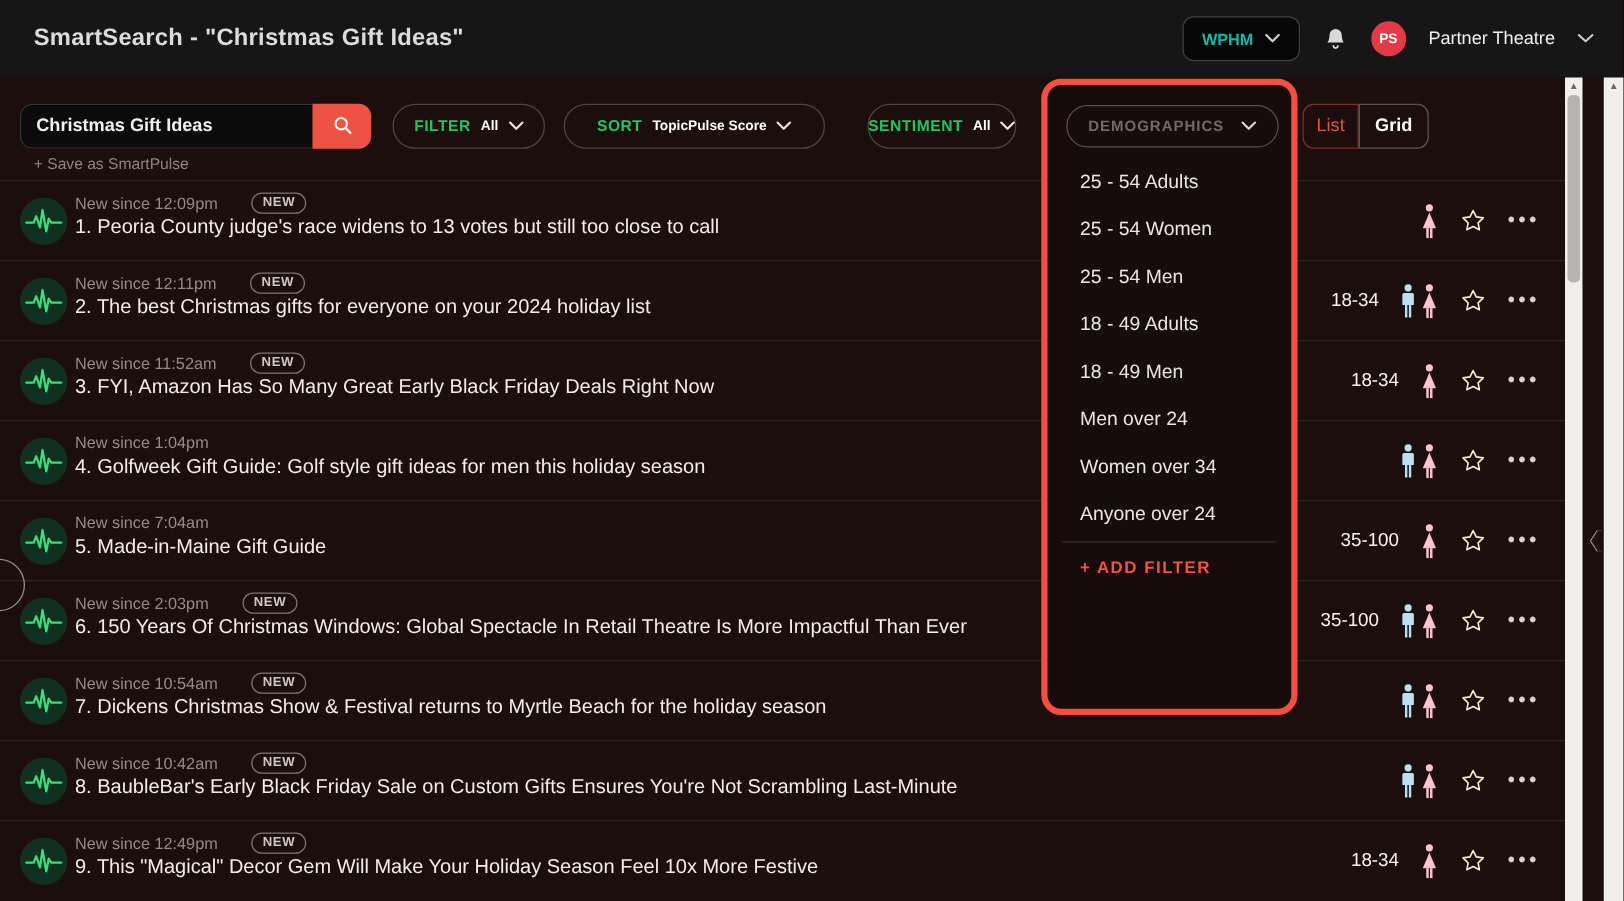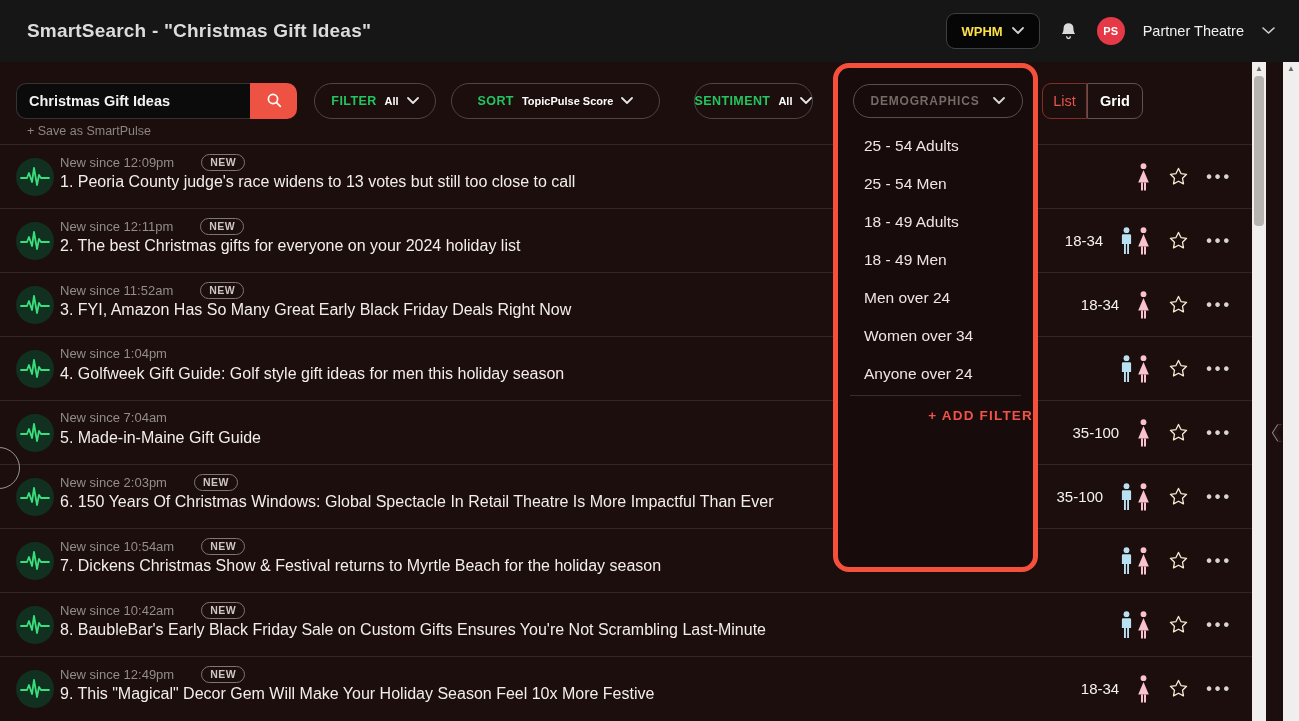--- a/index.html
+++ b/index.html
@@ -4,21 +4,21 @@
 <style>
   * { margin:0; padding:0; box-sizing:border-box; }
   html,body { background:#000; }
   body { font-family:"Liberation Sans", sans-serif; }
   #app { position:relative; width:1299px; height:721px; overflow:hidden; background:#1b0e0d; }
 
   
   .header { position:absolute; left:0; top:0; width:1299px; height:62px; background:#161616; display:flex; align-items:center; }
   .page-title { margin-left:27px; font-size:19px; font-weight:bold; color:#dcdcdc; letter-spacing:.2px; }
   .header-right { position:absolute; right:24px; top:0; height:62px; display:flex; align-items:center; gap:18px; }
-  .org-btn { display:flex; align-items:center; gap:9px; background:#060606; border:1px solid #3f3f3f; border-radius:9px; height:36px; padding:0 15px; color:#fde047; font-size:13px; font-weight:bold; cursor:pointer; }
+  .org-btn { display:flex; align-items:center; gap:9px; background:#060606; border:1px solid #3f3f3f; border-radius:9px; height:36px; padding:0 15px; color:#14b8a6; font-size:13px; font-weight:bold; cursor:pointer; }
   .org-btn .chev { color:#cfcfcf; display:flex; }
   .bell { color:#d8d6d4; display:flex; cursor:pointer; }
   .avatar { width:28px; height:28px; border-radius:50%; background:#e53948; color:#fff; font-size:11px; font-weight:bold; display:flex; align-items:center; justify-content:center; }
   .user-name { color:#f0f0f0; font-size:14.5px; }
   .user-chev { color:#cfcfcf; display:flex; }
 
   
   .content { position:absolute; left:0; top:62px; width:1299px; height:659px; background:#1b0e0d; }
 
   .search-wrap { position:absolute; left:16px; top:21px; display:flex; height:36px; }
@@ -52,21 +52,21 @@
   .dots { color:#d9d4d1; font-size:16px; font-weight:bold; letter-spacing:3px; cursor:pointer; line-height:1; }
 
   
   .demo-overlay { position:absolute; left:833px; top:1px; width:205px; height:509px; border:5px solid #f4503c; border-radius:16px; background:#170b0b; z-index:30; }
   .demo-pill { position:absolute; left:15px; top:16px; width:170px; height:34px; border:1px solid #5a4f4c; border-radius:17px; display:flex; align-items:center; justify-content:center; gap:14px; cursor:pointer; }
   .demo-pill .lbl { color:#746a66; font-size:12px; font-weight:bold; letter-spacing:.8px; }
   .demo-pill .chev { color:#d6d6d6; display:flex; }
   .demo-menu { position:absolute; left:0; top:59px; width:100%; }
   .demo-item { height:38px; line-height:38px; padding-left:26px; color:#efe5e2; font-size:15.5px; cursor:pointer; }
   .demo-sep { margin:2px 12px 0 12px; border-top:1px solid rgba(255,255,255,.14); }
-  .add-filter { height:40px; line-height:40px; padding-left:26px; color:#ef5447; font-size:13.5px; letter-spacing:1.2px; font-weight:bold; cursor:pointer;text-align:right; }
+  .add-filter { height:40px; line-height:40px; padding-left:26px; color:#ef5447; font-size:13.5px; letter-spacing:1.2px; font-weight:bold; cursor:pointer; }
 
   
   .scroll-inner { position:absolute; left:1252px; top:0; width:14px; height:659px; background:#f1efee; z-index:20; }
   .scroll-outer { position:absolute; left:1283px; top:0; width:16px; height:659px; background:#f1efee; z-index:20; }
   .scroll-arrow { position:absolute; left:0; top:3px; width:100%; text-align:center; color:#6b6b6b; font-size:8px; line-height:8px; }
   .scroll-thumb { position:absolute; left:2px; top:14px; width:10px; height:150px; background:#b7b3b1; border-radius:4px; }
   .edge-circle { position:absolute; left:-22px; top:385px; width:42px; height:42px; border:1.5px solid rgba(235,235,235,.6); border-radius:50%; z-index:25; }
   .collapse-chev { position:absolute; left:1271px; top:360px; z-index:26; color:#241312; font-size:16px; font-weight:bold; text-shadow:-1px 0 0 rgba(255,255,255,.55); cursor:pointer; }
 </style>
 </head>
@@ -481,20 +481,21 @@
         <span class="lbl">DEMOGRAPHICS</span>
         <span class="chev">
             <svg width="12" height="8">
               <polyline points="1,1 6,6 11,1" fill="none" stroke="currentColor" stroke-width="1.8" stroke-linecap="round" stroke-linejoin="round"></polyline>
             </svg>
           </span>
       </div>
       <div class="demo-menu">
         <div id="demo-items">
             <div class="demo-item">25 - 54 Adults</div>
+            <div class="demo-item">25 - 54 Women</div>
             <div class="demo-item">25 - 54 Men</div>
             <div class="demo-item">18 - 49 Adults</div>
             <div class="demo-item">18 - 49 Men</div>
             <div class="demo-item">Men over 24</div>
             <div class="demo-item">Women over 34</div>
             <div class="demo-item">Anyone over 24</div>
           </div>
         <div class="demo-sep"></div>
         <div class="add-filter">+ ADD FILTER</div>
       </div>

